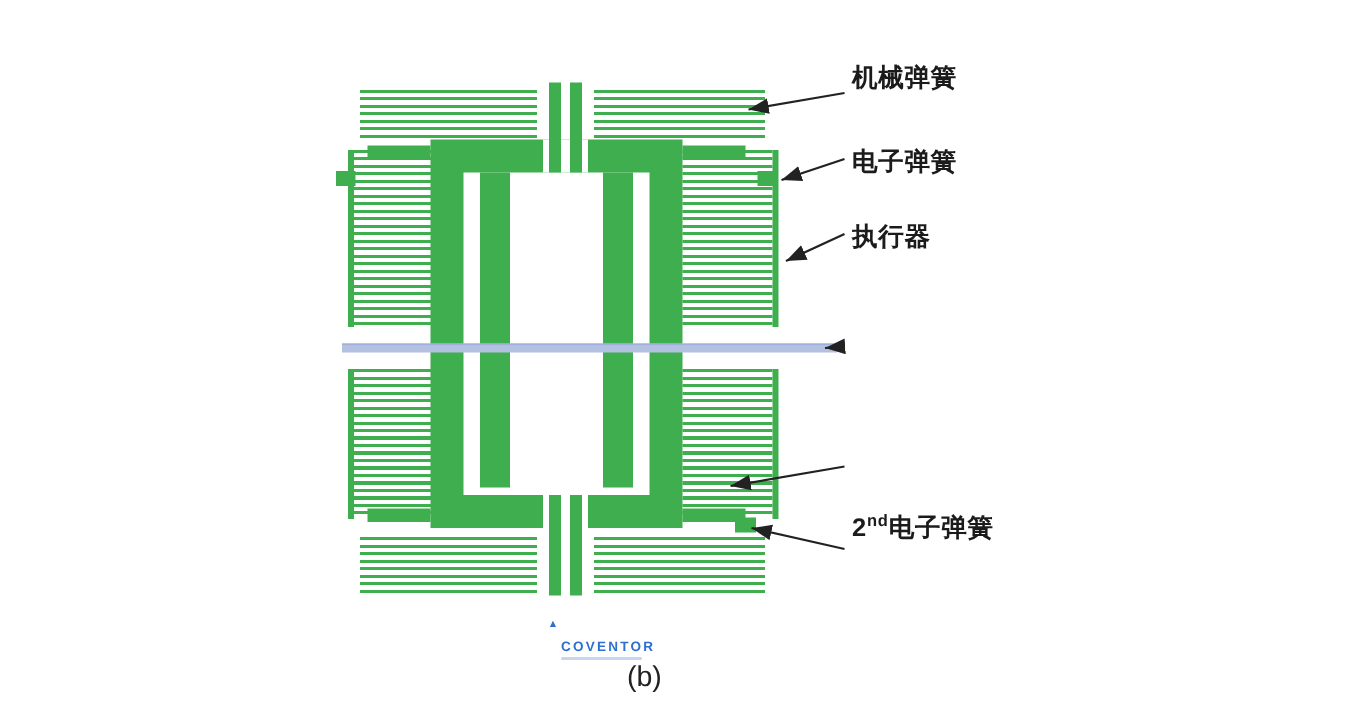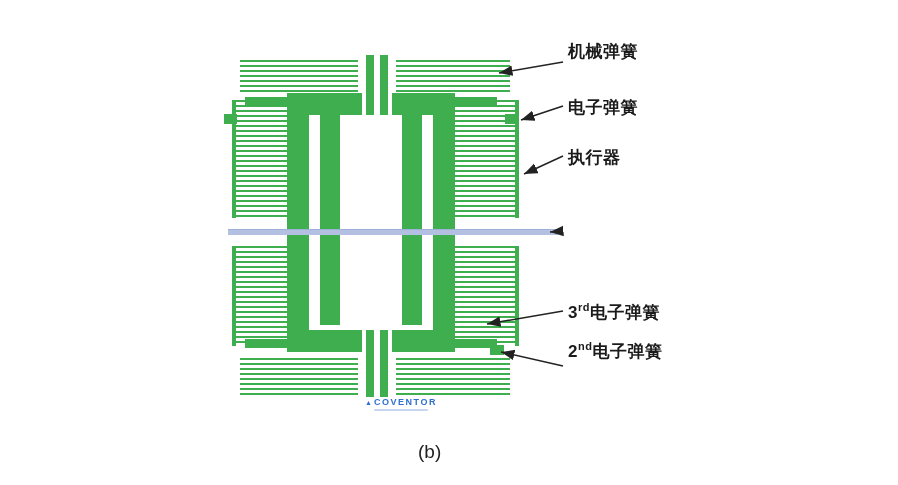--- a/index.html
+++ b/index.html
@@ -45,21 +45,21 @@
     white-space:nowrap;z-index:8;letter-spacing:0.5px;
   }
   .label sup{font-size:11px;font-weight:700;}
   .logo{
     position:absolute;left:336px;top:397px;width:130px;
     display:flex;flex-direction:column;align-items:center;
     z-index:8;
   }
   .logo-row{display:flex;align-items:center;gap:2px;}
   .logo-tri{color:var(--logo_blue);font-size:7px;line-height:7px;}
-  .logo-text{color:var(--logo_blue);font-size:9px;font-weight:700;letter-spacing:1.5px;}
+  .logo-text{color:var(--logo_blue);font-size:9px;font-weight:700;letter-spacing:1.5px;margin-top:29px;}
   .logo-rule{width:54px;height:2px;background:#c7d6ee;margin-top:2px;border-radius:1px;}
   .caption{
     position:absolute;left:418px;top:441px;
     font-size:19px;font-weight:500;color:#222222;z-index:8;
   }
 </style>
 </head>
 <body>
 
 <div class="canvas">
@@ -113,23 +113,20 @@
 
   <div class="label" style="top:40px">
     <span></span><sup></sup><span>机械弹簧</span>
   </div>
   <div class="label" style="top:96px">
     <span></span><sup></sup><span>电子弹簧</span>
   </div>
   <div class="label" style="top:146px">
     <span></span><sup></sup><span>执行器</span>
   </div>
-  <div class="label" style="top:301px">
-    <span>3</span><sup>rd</sup><span>电子弹簧</span>
-  </div>
   <div class="label" style="top:340px">
     <span>2</span><sup>nd</sup><span>电子弹簧</span>
   </div>
 
   <div class="logo">
     <div class="logo-row">
       <span class="logo-tri">▲</span>
       <span class="logo-text">COVENTOR</span>
     </div>
     <div class="logo-rule"></div>

